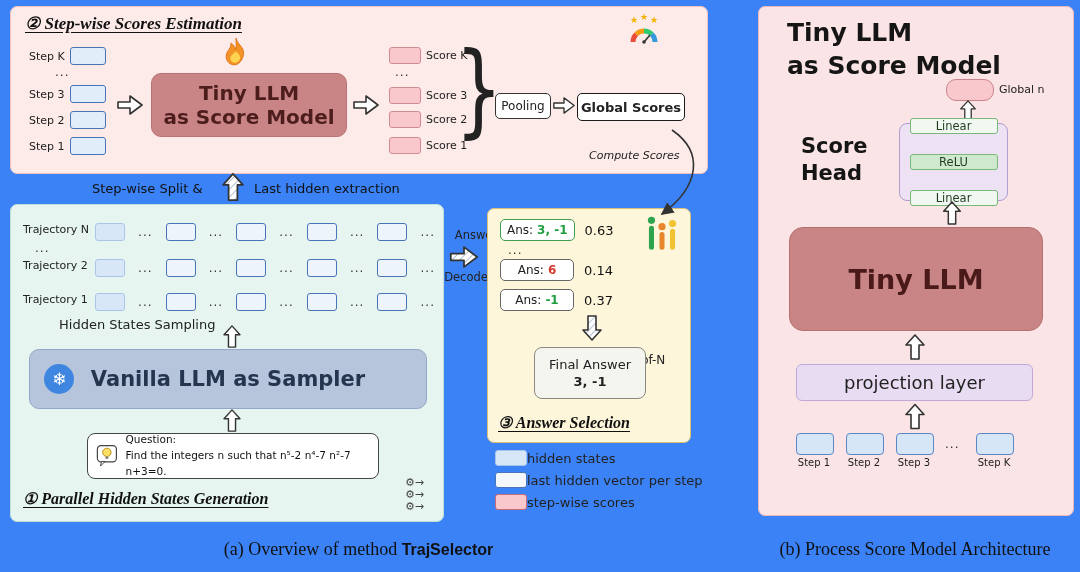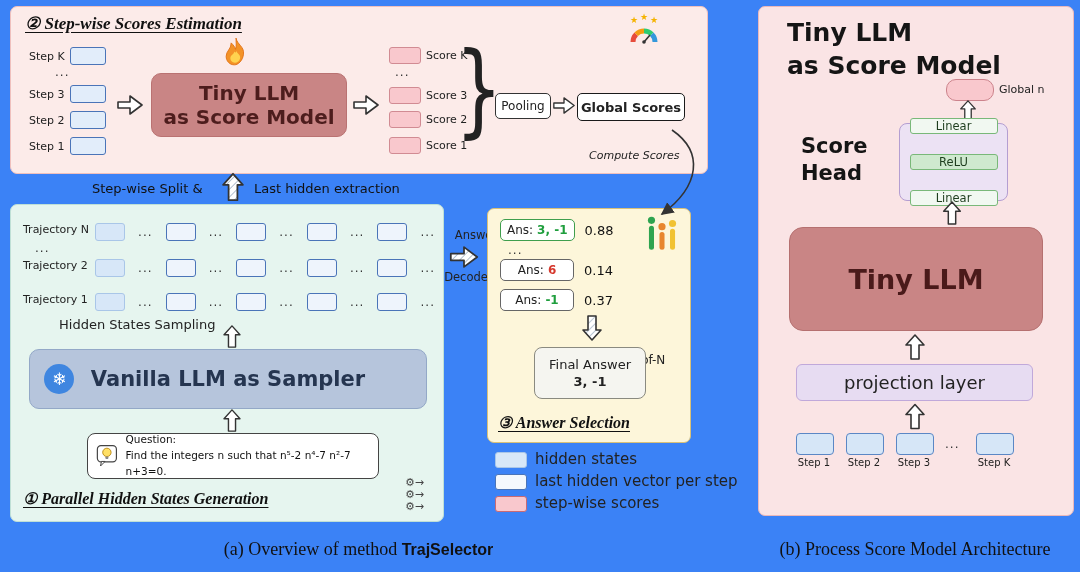--- a/index.html
+++ b/index.html
@@ -39,21 +39,21 @@
   .ansrow{position:absolute;display:flex;align-items:center;gap:10px;}
   .ansbox{min-width:74px;height:22px;background:#fff;border-radius:5px;display:flex;align-items:center;
           justify-content:center;gap:4px;font-size:12px;padding:0 6px;box-sizing:border-box;}
   .bd-green{border:1.6px solid #3f9e4d;}
   .bd-gray{border:1.4px solid #666;}
   .v-green{color:#1f9e3d;font-weight:bold;}
   .v-red{color:#d6392e;font-weight:bold;}
   .score-n{font-size:13px;color:#111;}
   .finalbox{position:absolute;left:46px;top:138px;width:110px;height:50px;background:#f5f5f0;border:1.5px solid #8a8a80;
             border-radius:8px;display:flex;flex-direction:column;align-items:center;justify-content:center;font-size:13px;gap:2px;}
-  .legend-row{position:absolute;display:flex;align-items:flex-end;gap:8px;font-size:15px;color:#222;}
+  .legend-row{position:absolute;display:flex;align-items:flex-end;gap:0;font-size:13px;color:#222;}
   .sw{width:30px;height:14px;border-radius:3px;flex:none;}
   .sw-hidden{background:#d7e7f8;border:1px solid #a9c6e8;}
   .sw-last{background:#f4f8fd;border:1.6px solid #4a74b8;}
   .sw-score{background:#f9c8cd;border:1.4px solid #c96a74;}
   .b-title{position:absolute;left:28px;top:10px;font-size:25px;font-weight:600;color:#151515;line-height:1.3;}
   .pill{position:absolute;left:187px;top:72px;width:46px;height:20px;background:#f9c8cd;border:1.3px solid #cc838c;border-radius:10px;}
   .headwrap{position:absolute;left:140px;top:116px;width:107px;height:76px;background:#ece2f4;border:1.3px solid #b49ed1;
             border-radius:8px;display:flex;flex-direction:column;align-items:center;justify-content:center;gap:20px;}
   .layer{width:86px;height:18px;border-radius:3px;display:flex;align-items:center;justify-content:center;font-size:11.5px;color:#1e3d1e;}
   .layer-linear{background:#f1f8f1;border:1.2px solid #79b879;}
@@ -273,21 +273,21 @@
       <use href="#arr-rh"></use>
     </svg>
   <div class="abs" style="left:444px;top:270px;width:44px;text-align:center;font-size:11.5px;">Decode</div>
 
   <div class="panel panel-sel">
     <div class="ansrow" style="left:12px;top:10px;">
       <span class="ansbox bd-green">
         <span>Ans:</span>
         <span class="v-green">3, -1</span>
       </span>
-      <span class="score-n">0.88</span>
+      <span class="score-n">0.63</span>
     </div>
     <div class="abs dots" style="left:20px;top:34px;">...</div>
     <div class="ansrow" style="left:12px;top:50px;">
       <span class="ansbox bd-gray">
         <span>Ans:</span>
         <span class="v-red">6</span>
       </span>
       <span class="score-n">0.14</span>
     </div>
     <div class="ansrow" style="left:12px;top:80px;">

